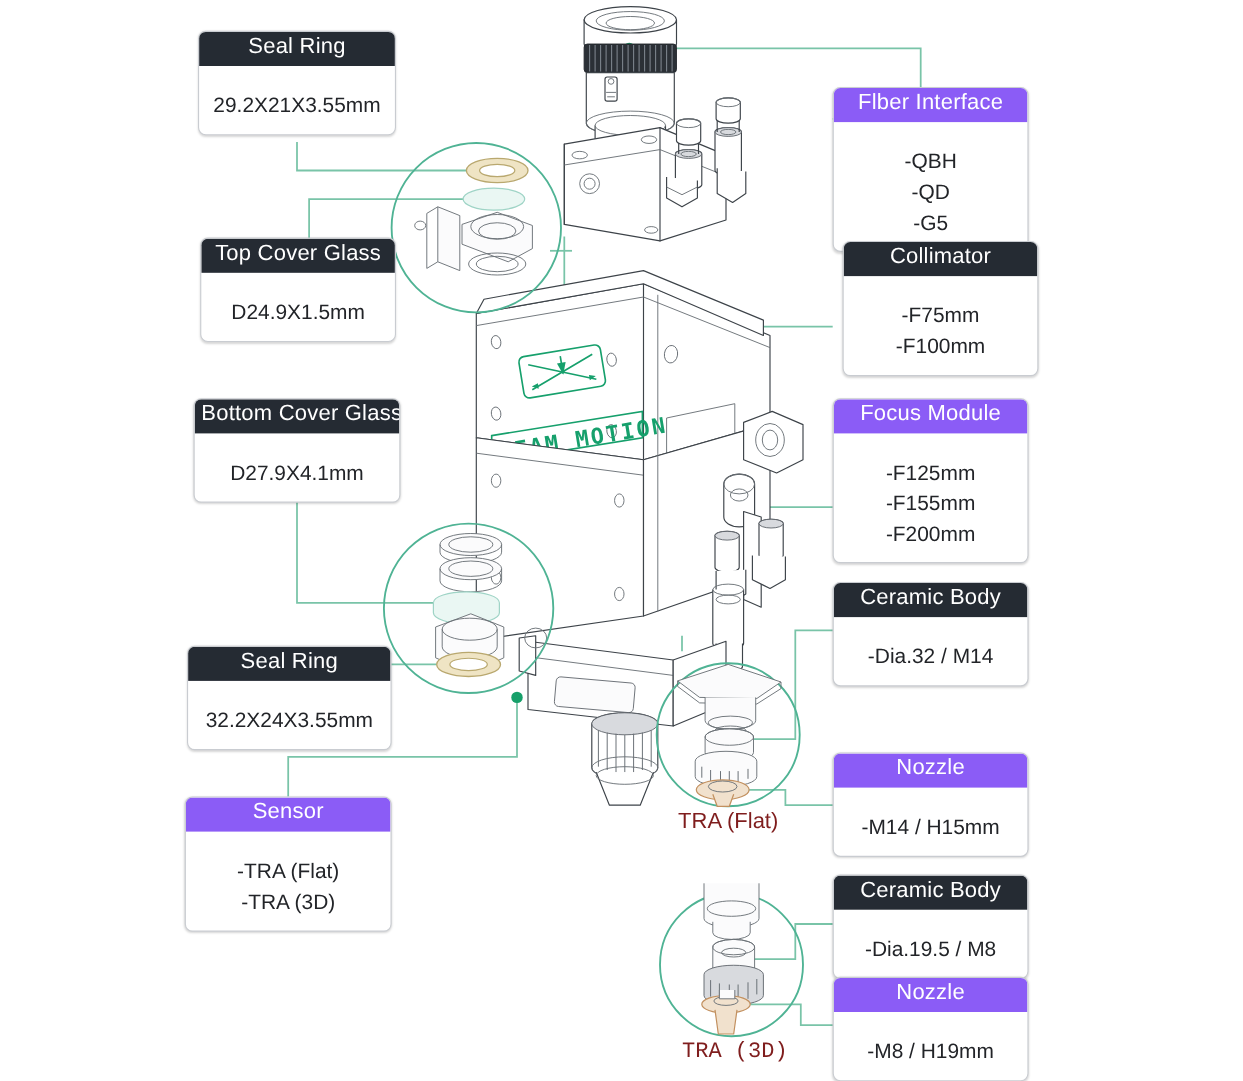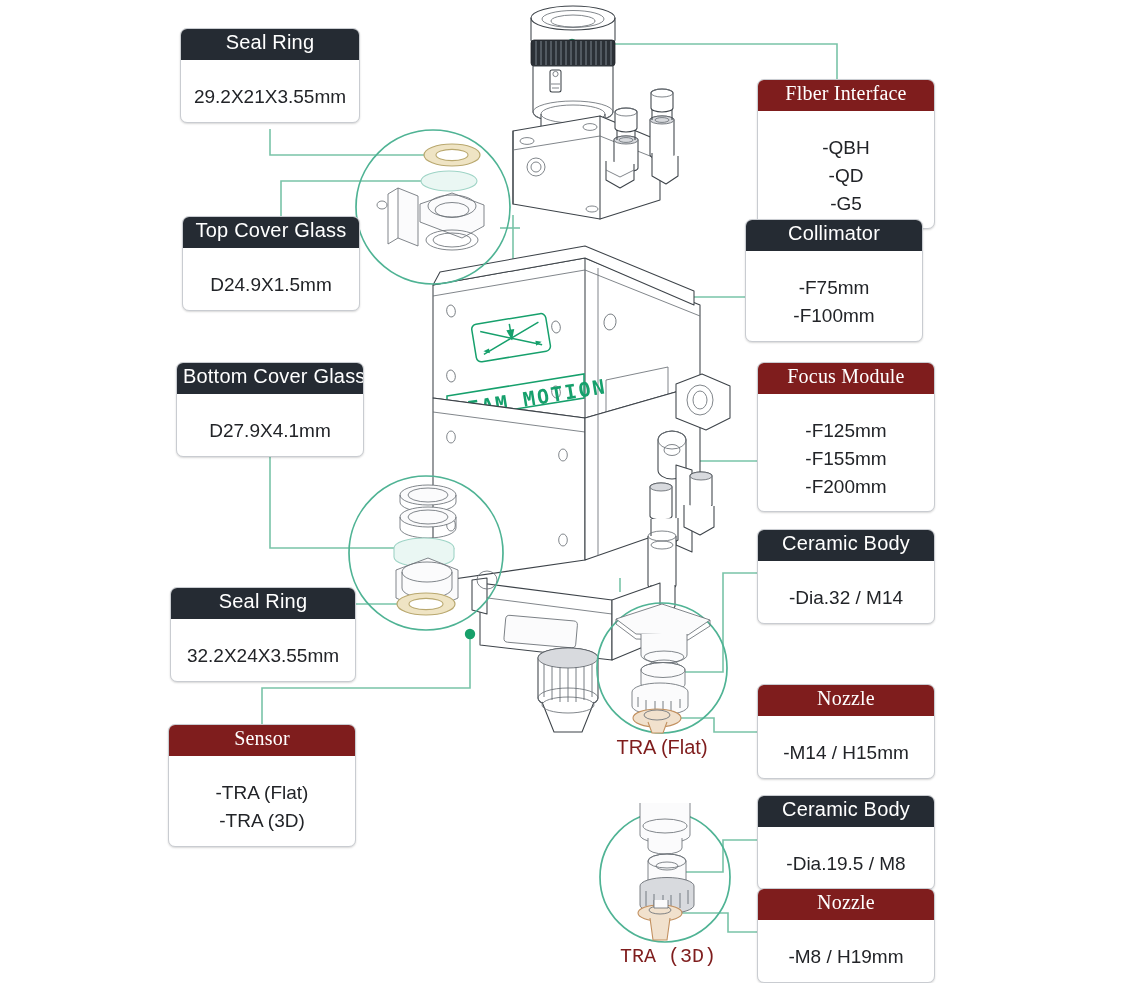--- a/index.html
+++ b/index.html
@@ -24,21 +24,21 @@
   .label-box .hdr{
     background:#252b33;
     color:#ffffff;
     font-size:20px;
     text-align:center;
     padding:3px 6px 7px;
     letter-spacing:.2px;
     line-height:1.06;
     white-space:nowrap;
   }
-  .label-box.ink .hdr{background:#7f1d1d;font-family:Liberation Serif, serif;}
+  .label-box.ink .hdr{background:#8b5cf6;}
   .label-box .body{
     padding:23px 6px 11px;
     text-align:center;
     color:#222428;
     font-size:19px;
     line-height:1.46;
     white-space:nowrap;
   }
   .label-box .body .ln{display:block;}
 
@@ -365,21 +365,21 @@
 
   <div class="label-box ink" style="left:757px;top:79px;width:178px;">
     <div class="hdr">Flber Interface</div>
     <div class="body">
       <span class="ln">-QBH</span>
       <span class="ln">-QD</span>
       <span class="ln">-G5</span>
     </div>
   </div>
 
-  <div class="label-box" style="left:745px;top:219px;width:178px;">
+  <div class="label-box" style="left:766px;top:219px;width:178px;">
     <div class="hdr">Collimator</div>
     <div class="body">
       <span class="ln">-F75mm</span>
       <span class="ln">-F100mm</span>
     </div>
   </div>
 
   <div class="label-box ink" style="left:757px;top:362px;width:178px;">
     <div class="hdr">Focus Module</div>
     <div class="body">

